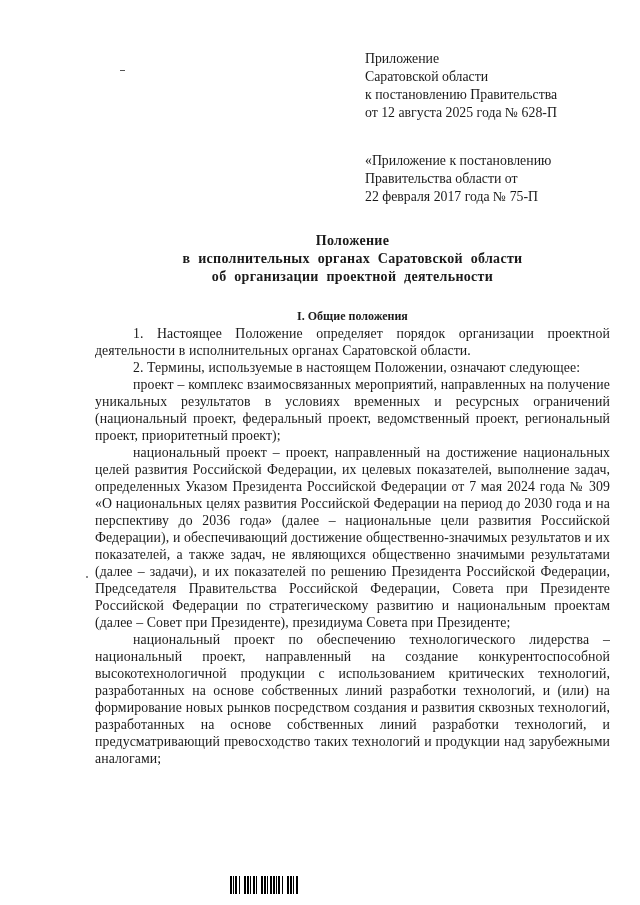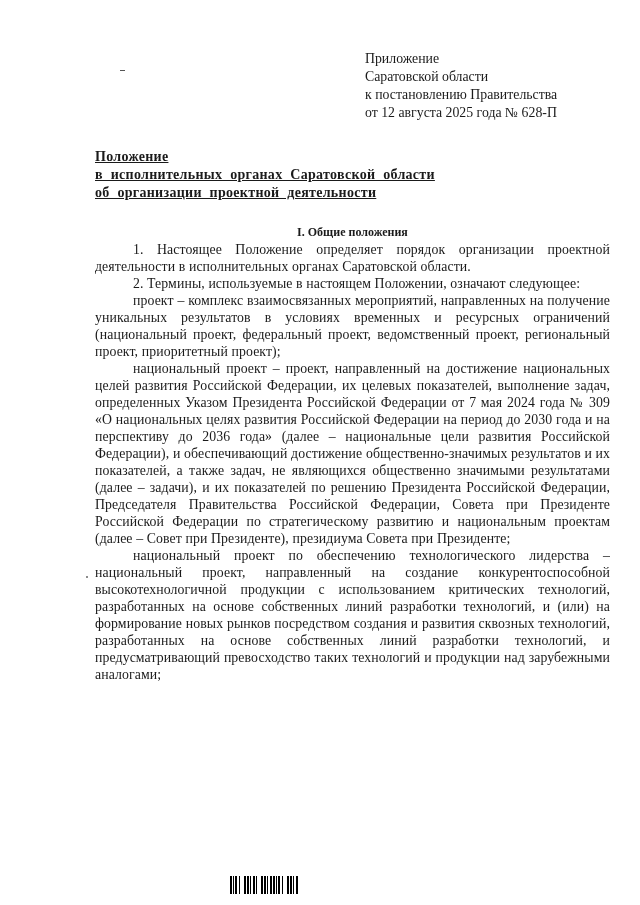--- a/index.html
+++ b/index.html
@@ -24,26 +24,26 @@
     width: 245px;
     font-size: 13.8px;
     line-height: 18px;
     text-align: left;
   }
   .ref-block.second { margin-top: 30px; }
 
   
   .doc-title {
     margin-top: 26px;
+    text-align: center;
     font-weight: bold;
     font-size: 14px;
     line-height: 18px;
     word-spacing: 4px;
     letter-spacing: 0.3px;
-    text-decoration: underline;
   }
 
   .section-heading {
     margin-top: 22px;
     text-align: center;
     font-weight: bold;
     font-size: 12px;
     line-height: 17px;
   }
 
@@ -103,20 +103,25 @@
   <span class="artifact-dash"></span>
   <span class="artifact-dot"></span>
 
   <div class="ref-block">
     <div>Приложение</div>
     <div>Саратовской области</div>
     <div>к постановлению Правительства</div>
     <div>от 12 августа 2025 года № 628-П</div>
   </div>
 
+  <div class="ref-block second">
+    <div>«Приложение к постановлению</div>
+    <div>Правительства области от</div>
+    <div>22 февраля 2017 года № 75-П</div>
+  </div>
 
   <div class="doc-title text-col">
     <div>Положение</div>
     <div>в исполнительных органах Саратовской области</div>
     <div>об организации проектной деятельности</div>
   </div>
 
   <div class="section-heading text-col">I. Общие положения</div>
 
   <div class="body-text text-col">

